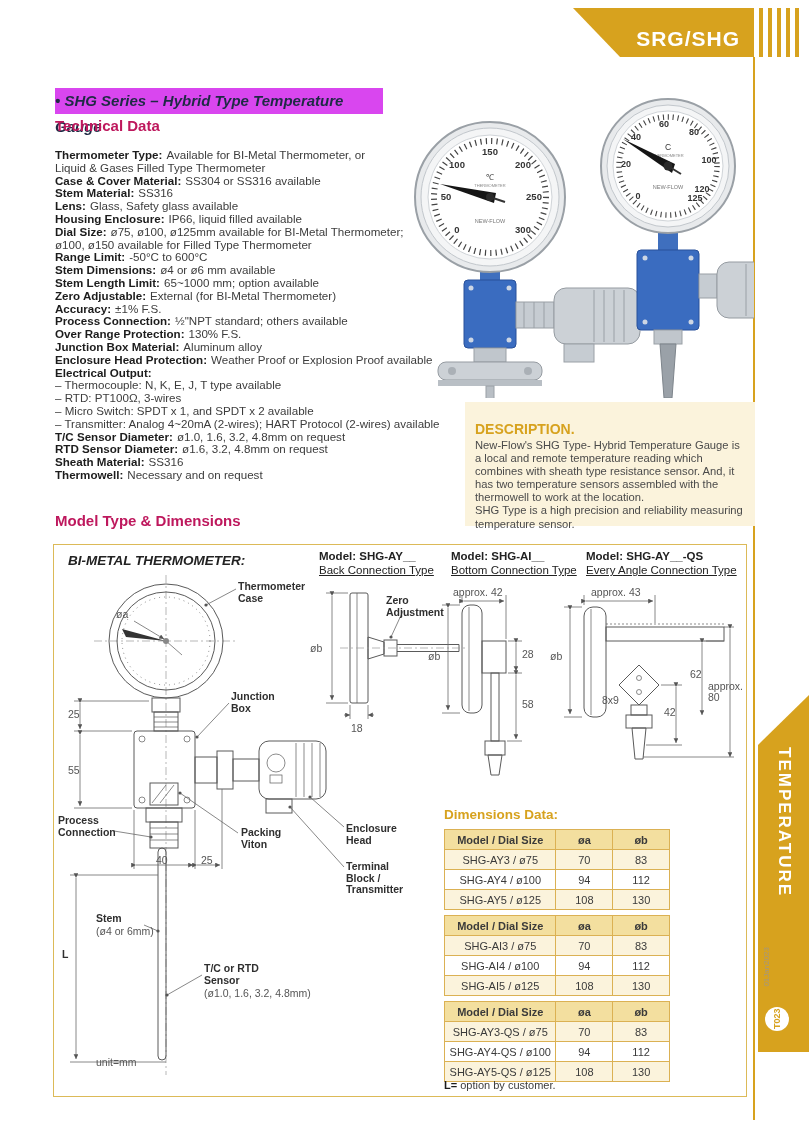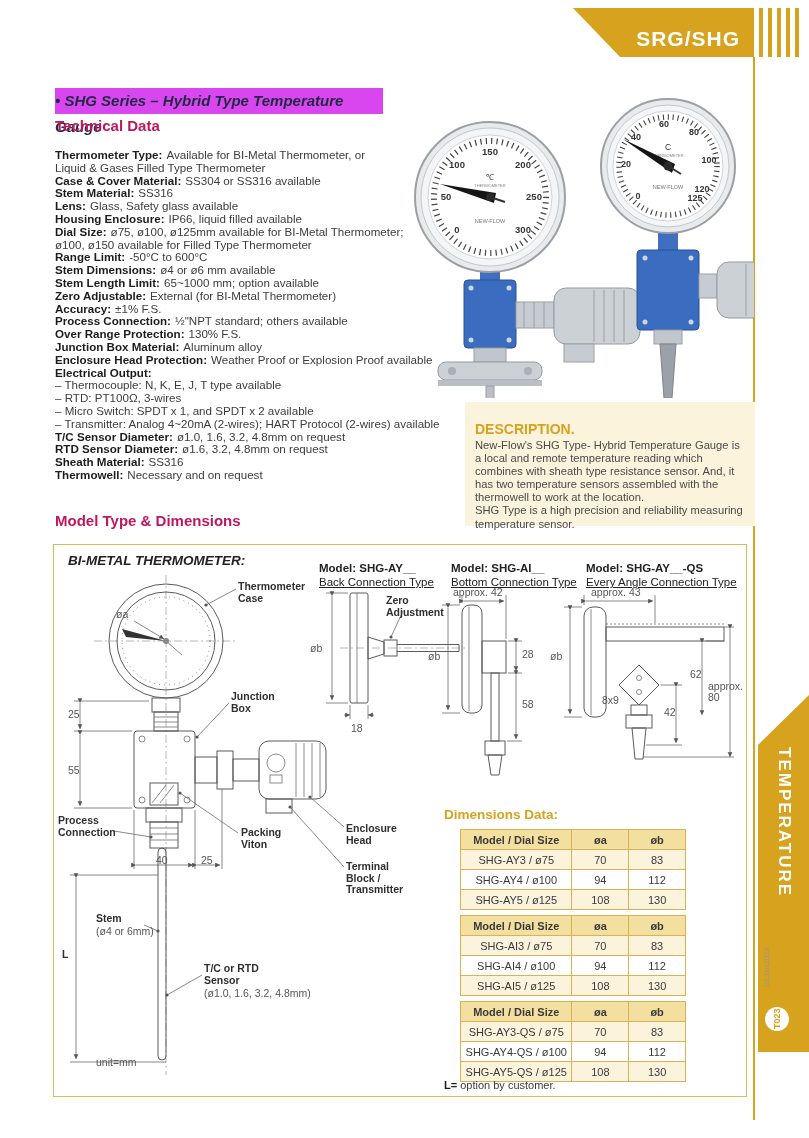--- a/index.html
+++ b/index.html
@@ -44,30 +44,30 @@
         box-sizing:border-box;padding:7px 10px;z-index:3;}
   .desc h3{margin:12px 0 2px 0;font-size:14px;color:#D7A21E;}
   .desc p{margin:0;font-size:11.2px;line-height:13.1px;color:#4a4a4a;}
   
   .dbox{position:absolute;left:53px;top:544px;width:694px;height:553px;
         border:1px solid #DCBA58;box-sizing:border-box;background:#fff;}
   .dbox svg{position:absolute;left:0;top:0;}
   .bi-title{position:absolute;left:14px;top:8px;font-size:13.5px;font-weight:bold;
             font-style:italic;color:#222;}
   .model-head{position:absolute;font-size:11.5px;color:#222;line-height:14px;}
-  .model-head .m{font-weight:bold;margin-top:12px;}
+  .model-head .m{font-weight:bold;}
   .model-head .t{text-decoration:underline;}
   .lbl{position:absolute;font-size:10.5px;font-weight:bold;color:#2f2f2f;line-height:11.5px;
        white-space:pre-line;}
   .dim{position:absolute;font-size:10.5px;color:#555;line-height:11px;white-space:pre-line;}
   
   .dims-heading{position:absolute;left:390px;top:262px;font-size:13.5px;color:#D7A21E;
                 font-weight:bold;}
   .dim-tables{position:absolute;left:390px;top:284px;width:228px;}
-  .dim-tables table{border-collapse:collapse;width:226px;margin:0 0 5px 16px;}
+  .dim-tables table{border-collapse:collapse;width:226px;margin:0 0 5px 0;}
   .dim-tables th,.dim-tables td{border:1px solid #DBB153;font-size:11px;text-align:center;
                                 height:19px;padding:0 2px;color:#3a3a3a;}
   .dim-tables th{background:#F3DF9F;font-weight:bold;}
   .dim-tables tbody tr:nth-child(odd) td{background:#FBF3DC;}
   .dim-tables tbody tr:nth-child(even) td{background:#fff;}
   .footnote{position:absolute;left:390px;top:534px;font-size:11px;color:#3c3c3c;}
   .footnote b{color:#1c1c1c;}
   
   .tl{stroke:#5a5a5a;fill:none;stroke-width:1;}
   .tl2{stroke:#5a5a5a;fill:none;stroke-width:.7;}

